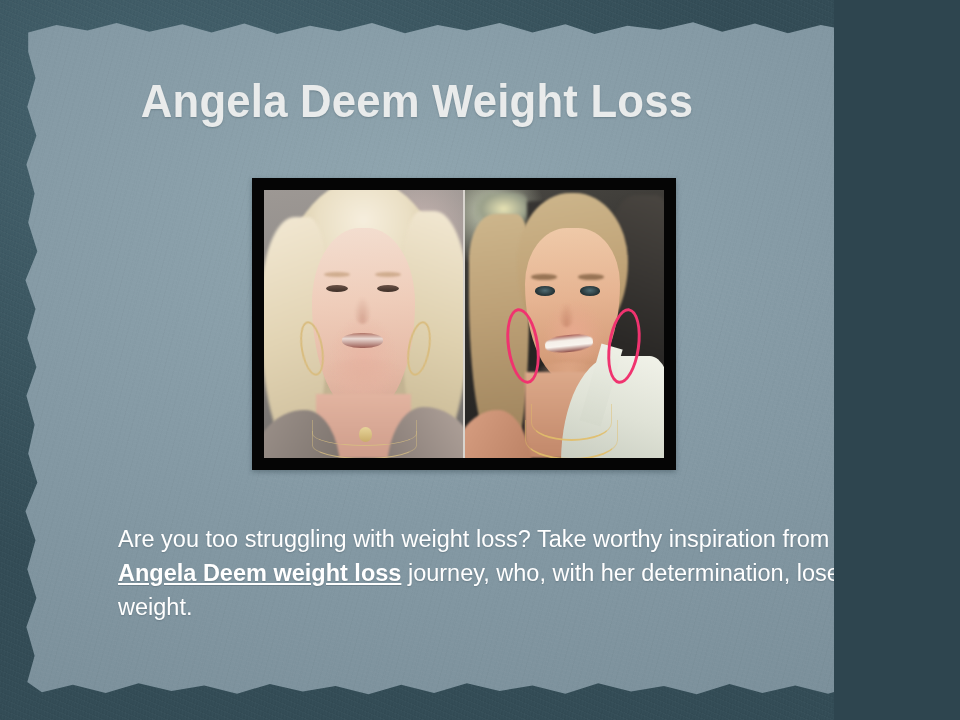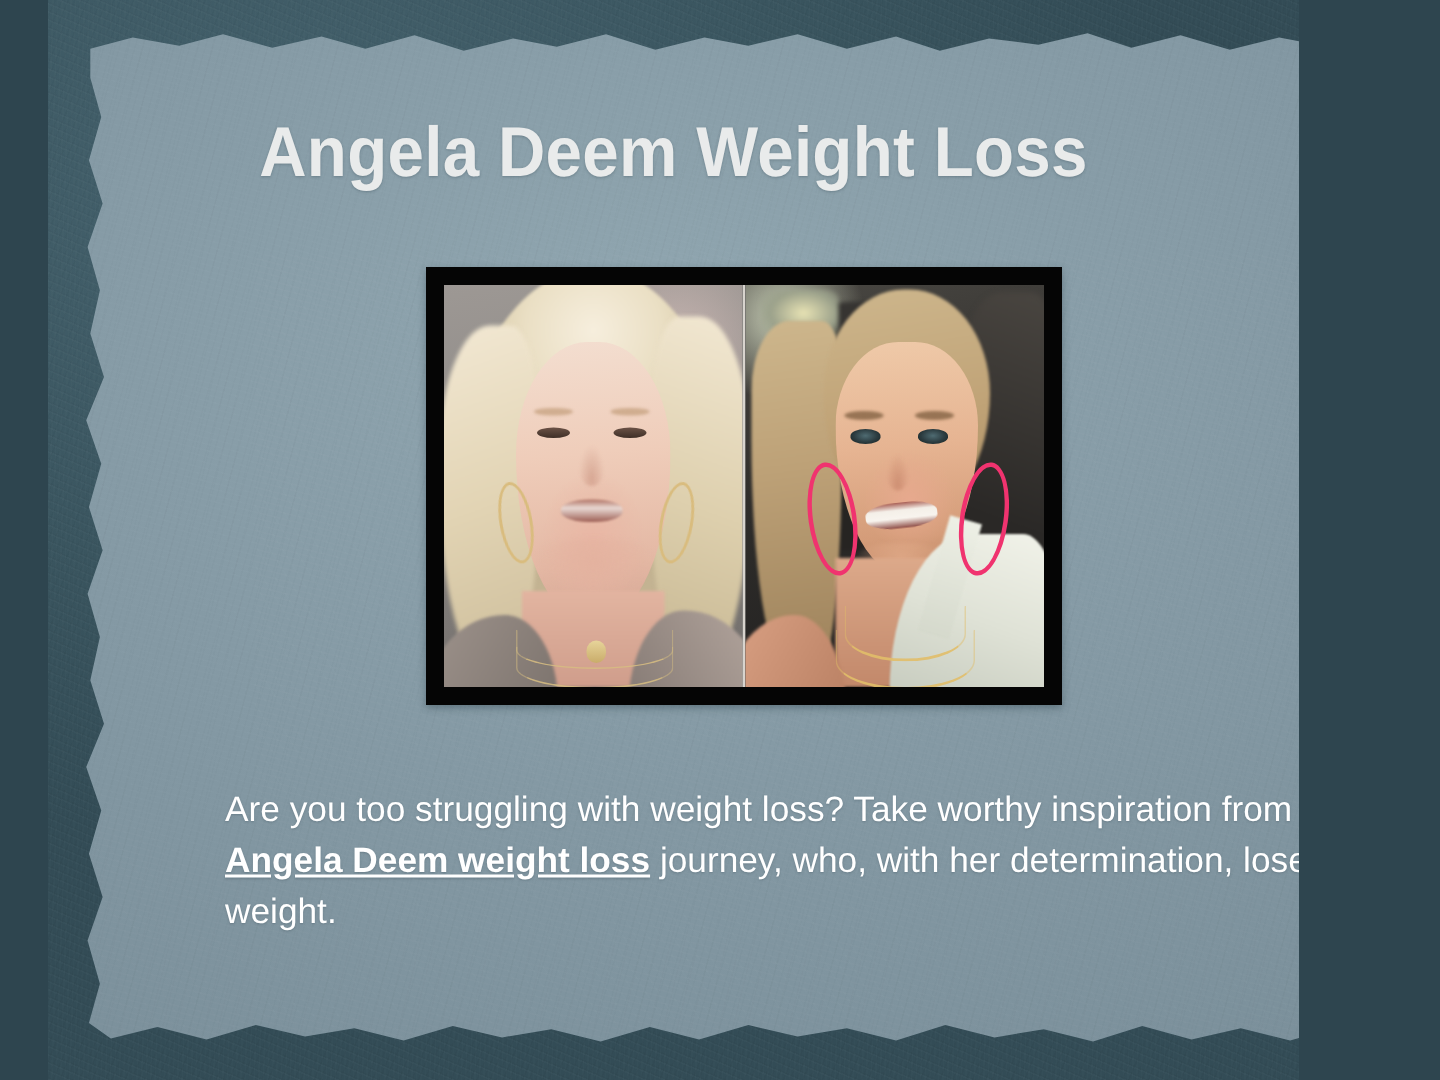--- a/index.html
+++ b/index.html
@@ -7,21 +7,20 @@
     padding: 0;
     background: #2e454f;
   }
   #slide {
     position: relative;
     width: 834px;
     height: 720px;
     overflow: hidden;
     font-family: "Liberation Sans", sans-serif;
     background: #44606c;
-    margin-left: 32px;
   }
 
   
   .border-base {
     position: absolute;
     inset: 0;
     background:
       radial-gradient(ellipse 70% 60% at 20% 18%, #46636f 0%, #3a555f 60%, #334c56 100%),
       linear-gradient(150deg, #46636f 0%, #3c5863 45%, #334b55 100%);
   }

